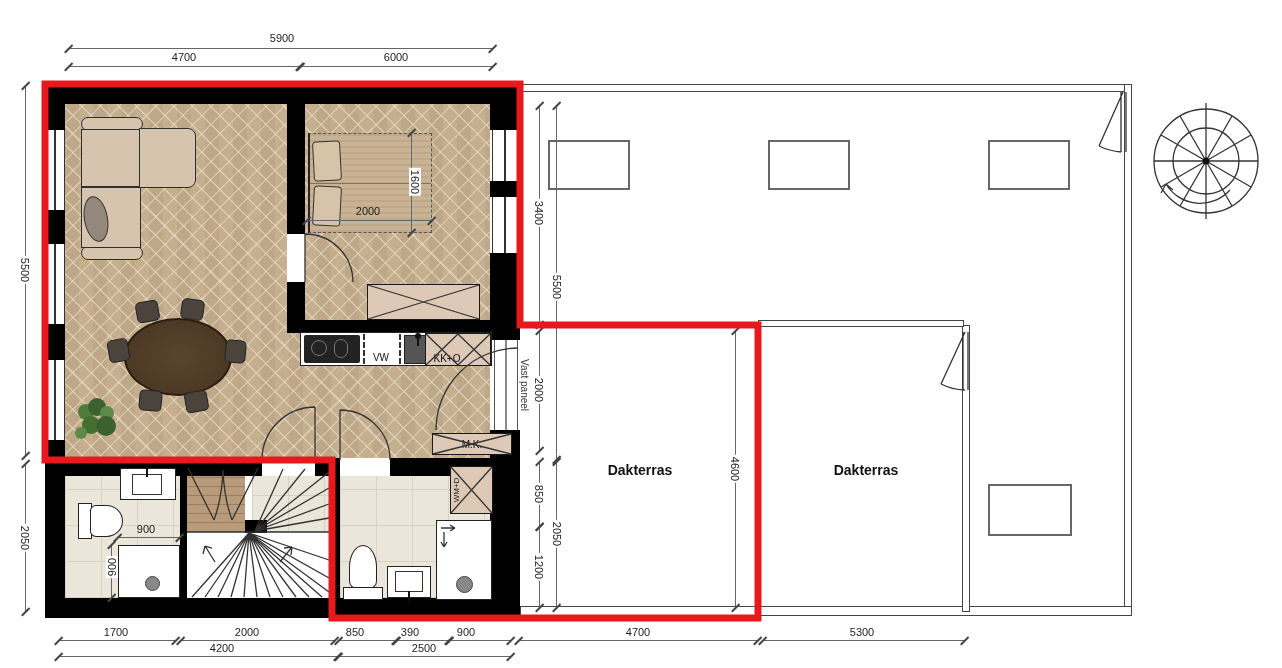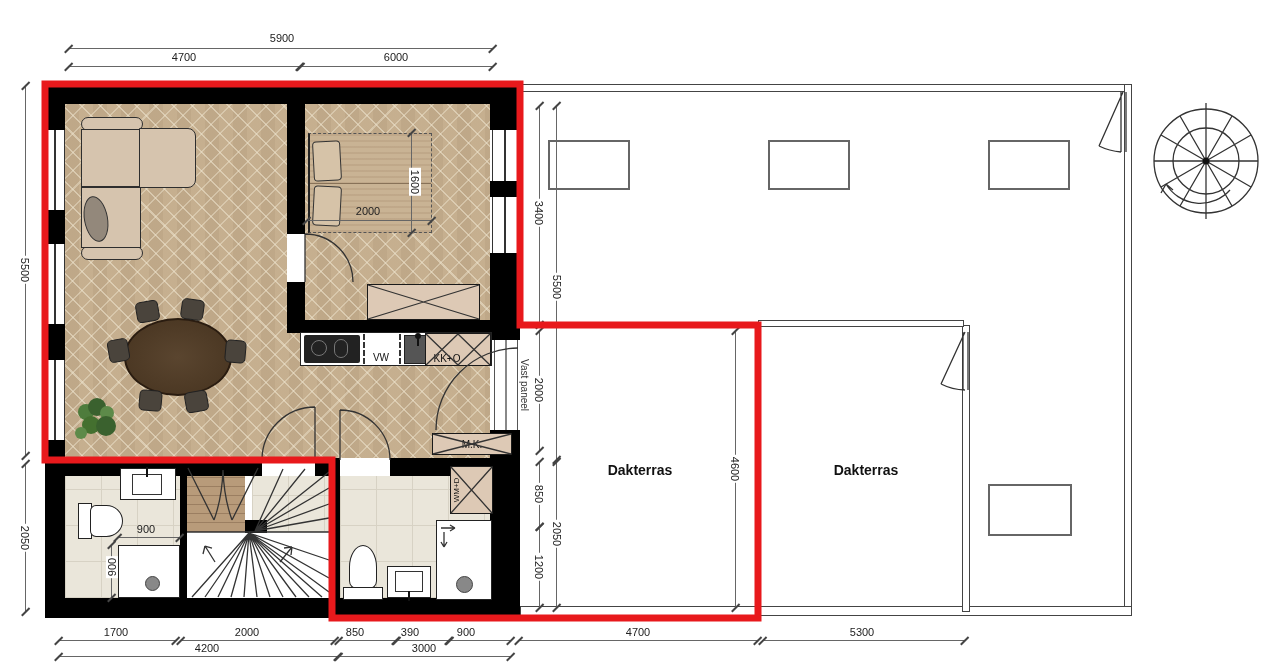--- a/index.html
+++ b/index.html
@@ -214,22 +214,22 @@
   <span class="dlbl v" style="left:735px;top:469px;">4600</span>
   <span class="dlbl" style="left:368px;top:211px;">2000</span>
   <span class="dlbl v" style="left:415px;top:182px;">1600</span>
   <span class="dlbl" style="left:146px;top:529px;">900</span>
   <span class="dlbl vccw" style="left:112px;top:567px;">900</span>
   <span class="dlbl" style="left:116px;top:632px;">1700</span>
   <span class="dlbl" style="left:247px;top:632px;">2000</span>
   <span class="dlbl" style="left:355px;top:632px;">850</span>
   <span class="dlbl" style="left:410px;top:632px;">390</span>
   <span class="dlbl" style="left:466px;top:632px;">900</span>
-  <span class="dlbl bg" style="left:207px;top:648px;text-align:center;">4200</span>
-  <span class="dlbl bg" style="left:424px;top:648px;">3000</span>
+  <span class="dlbl bg" style="left:222px;top:648px;text-align:center;">4200</span>
+  <span class="dlbl bg" style="left:424px;top:648px;">2500</span>
   <span class="dlbl" style="left:638px;top:632px;">4700</span>
   <span class="dlbl" style="left:862px;top:632px;">5300</span>
 
   <svg class="lw" width="1282" height="668" viewBox="0 0 1282 668">
     <g stroke="#333" stroke-width="1.3" fill="none">
 
       <path d="M368,285 L479,319 M368,319 L479,285"></path>
 
       <path d="M426,334 L458,365 M458,334 L426,365 M458,334 L490,365 M490,334 L458,365"></path>
 

